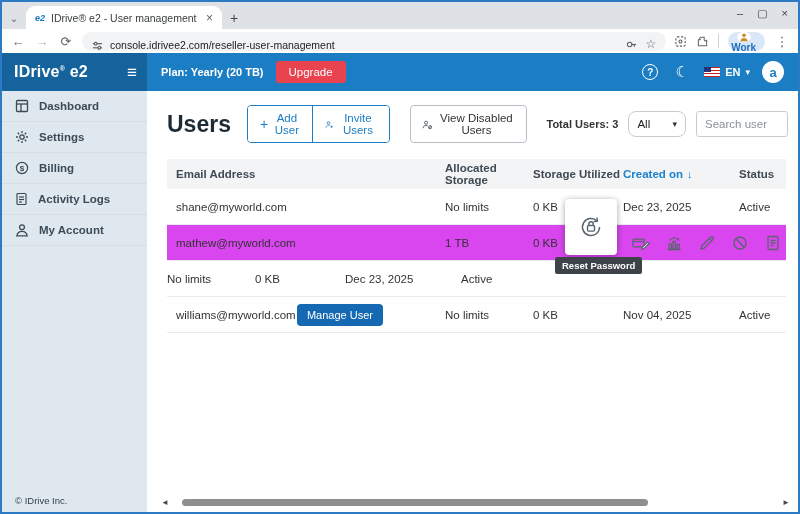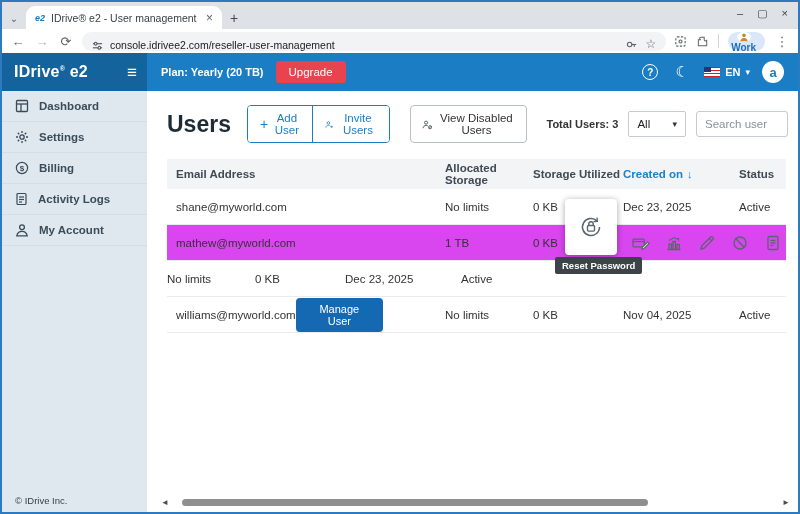--- a/index.html
+++ b/index.html
@@ -60,39 +60,39 @@
   .main { flex:1; background:#fff; position:relative; padding:14px 10px 0 20px; min-width:0; }
   .main-header { display:flex; align-items:center; gap:10px; margin-bottom:16px; }
   .page-title { font-size:23px; font-weight:bold; color:#1d2b36; margin-right:6px; }
   .btn-group { display:flex; border:1px solid #1b7ec4; border-radius:4px; overflow:hidden; }
   .btn-group button { background:#fff; border:none; color:#1b7ec4; font-size:11.5px; padding:6px 12px; display:flex; align-items:center; gap:6px; cursor:pointer; font-family:inherit; }
   .btn-group button + button { border-left:1px solid #1b7ec4;justify-content:space-between; }
   .plus-glyph { font-size:14px; line-height:1; }
   .ghost-btn { background:#fff; border:1px solid #b9bfc6; border-radius:4px; color:#333; font-size:11.5px; padding:6px 11px; display:flex; align-items:center; gap:6px; cursor:pointer; margin-left:10px; font-family:inherit; }
   .mh-spacer { flex:1; }
   .total-label { font-size:11px; font-weight:bold; color:#333; white-space:nowrap; }
-  .filter-select { border:1px solid #c6cbd1; border-radius:2px; height:26px; width:72px; display:flex; align-items:center; justify-content:space-between; padding:0 8px; font-size:11.5px; color:#222; cursor:pointer; }
+  .filter-select { border:1px solid #c6cbd1; border-radius:8px; height:26px; width:72px; display:flex; align-items:center; justify-content:space-between; padding:0 8px; font-size:11.5px; color:#222; cursor:pointer; }
   .filter-select .caret { color:#333; font-size:9px; }
   .search-box { border:1px solid #c6cbd1; border-radius:3px; height:26px; width:92px; display:flex; align-items:center; padding:0 6px 0 8px; gap:16px; }
   .search-box input { border:none; outline:none; width:64px; font-size:11.5px; color:#333; font-family:inherit; background:transparent; }
   .search-box input::placeholder { color:#8a9199; }
 
   
   .table { margin-right:2px; }
   .thead { display:flex; background:#f3f4f6; height:30px; align-items:center; font-size:11.5px; font-weight:bold; color:#3f4a54; }
   .trow { display:flex; height:36px; align-items:center; font-size:11.5px; color:#333; border-bottom:1px solid #e9ebee; position:relative; }
   .trow.hovered { background:#d946ef; }
   .c-email { flex:0 0 278px; padding-left:9px; display:flex; align-items:center; }
   .c-alloc { flex:0 0 88px; }
   .c-util  { flex:0 0 90px; }
   .c-created { flex:0 0 116px; }
   .c-status { flex:1; }
   .sort-col { color:#1b82cc; display:flex; align-items:center; gap:4px; }
   .sort-arrow { font-size:11px; }
-  .manage-btn { background:#1568b2; color:#fff; border:none; border-radius:4px; font-size:11px; padding:5px 22px; cursor:pointer; margin-left:auto; margin-right:62px; font-family:inherit; }
+  .manage-btn { background:#1568b2; color:#fff; border:none; border-radius:4px; font-size:11px; padding:5px 10px; cursor:pointer; margin-left:auto; margin-right:62px; font-family:inherit; }
 
   
   .actions { position:absolute; right:4px; top:0; height:100%; display:flex; align-items:center; gap:15px; }
   .act-ic { width:18px; height:18px; color:#5a646e; cursor:pointer; display:flex; align-items:center; justify-content:center; }
   .reset-wrap { position:relative; width:52px; height:100%; }
   .reset-card { position:absolute; top:-26px; left:0; width:52px; height:56px; background:#fff; border-radius:4px;
                 box-shadow:0 1px 6px rgba(0,0,0,.35); display:flex; align-items:center; justify-content:center; z-index:5; cursor:pointer; }
   .tooltip { position:absolute; top:32px; left:-10px; background:#3d4349; color:#fff; font-size:9.5px; font-weight:bold; padding:3px 7px; border-radius:2px; white-space:nowrap; z-index:6; }
 
   

